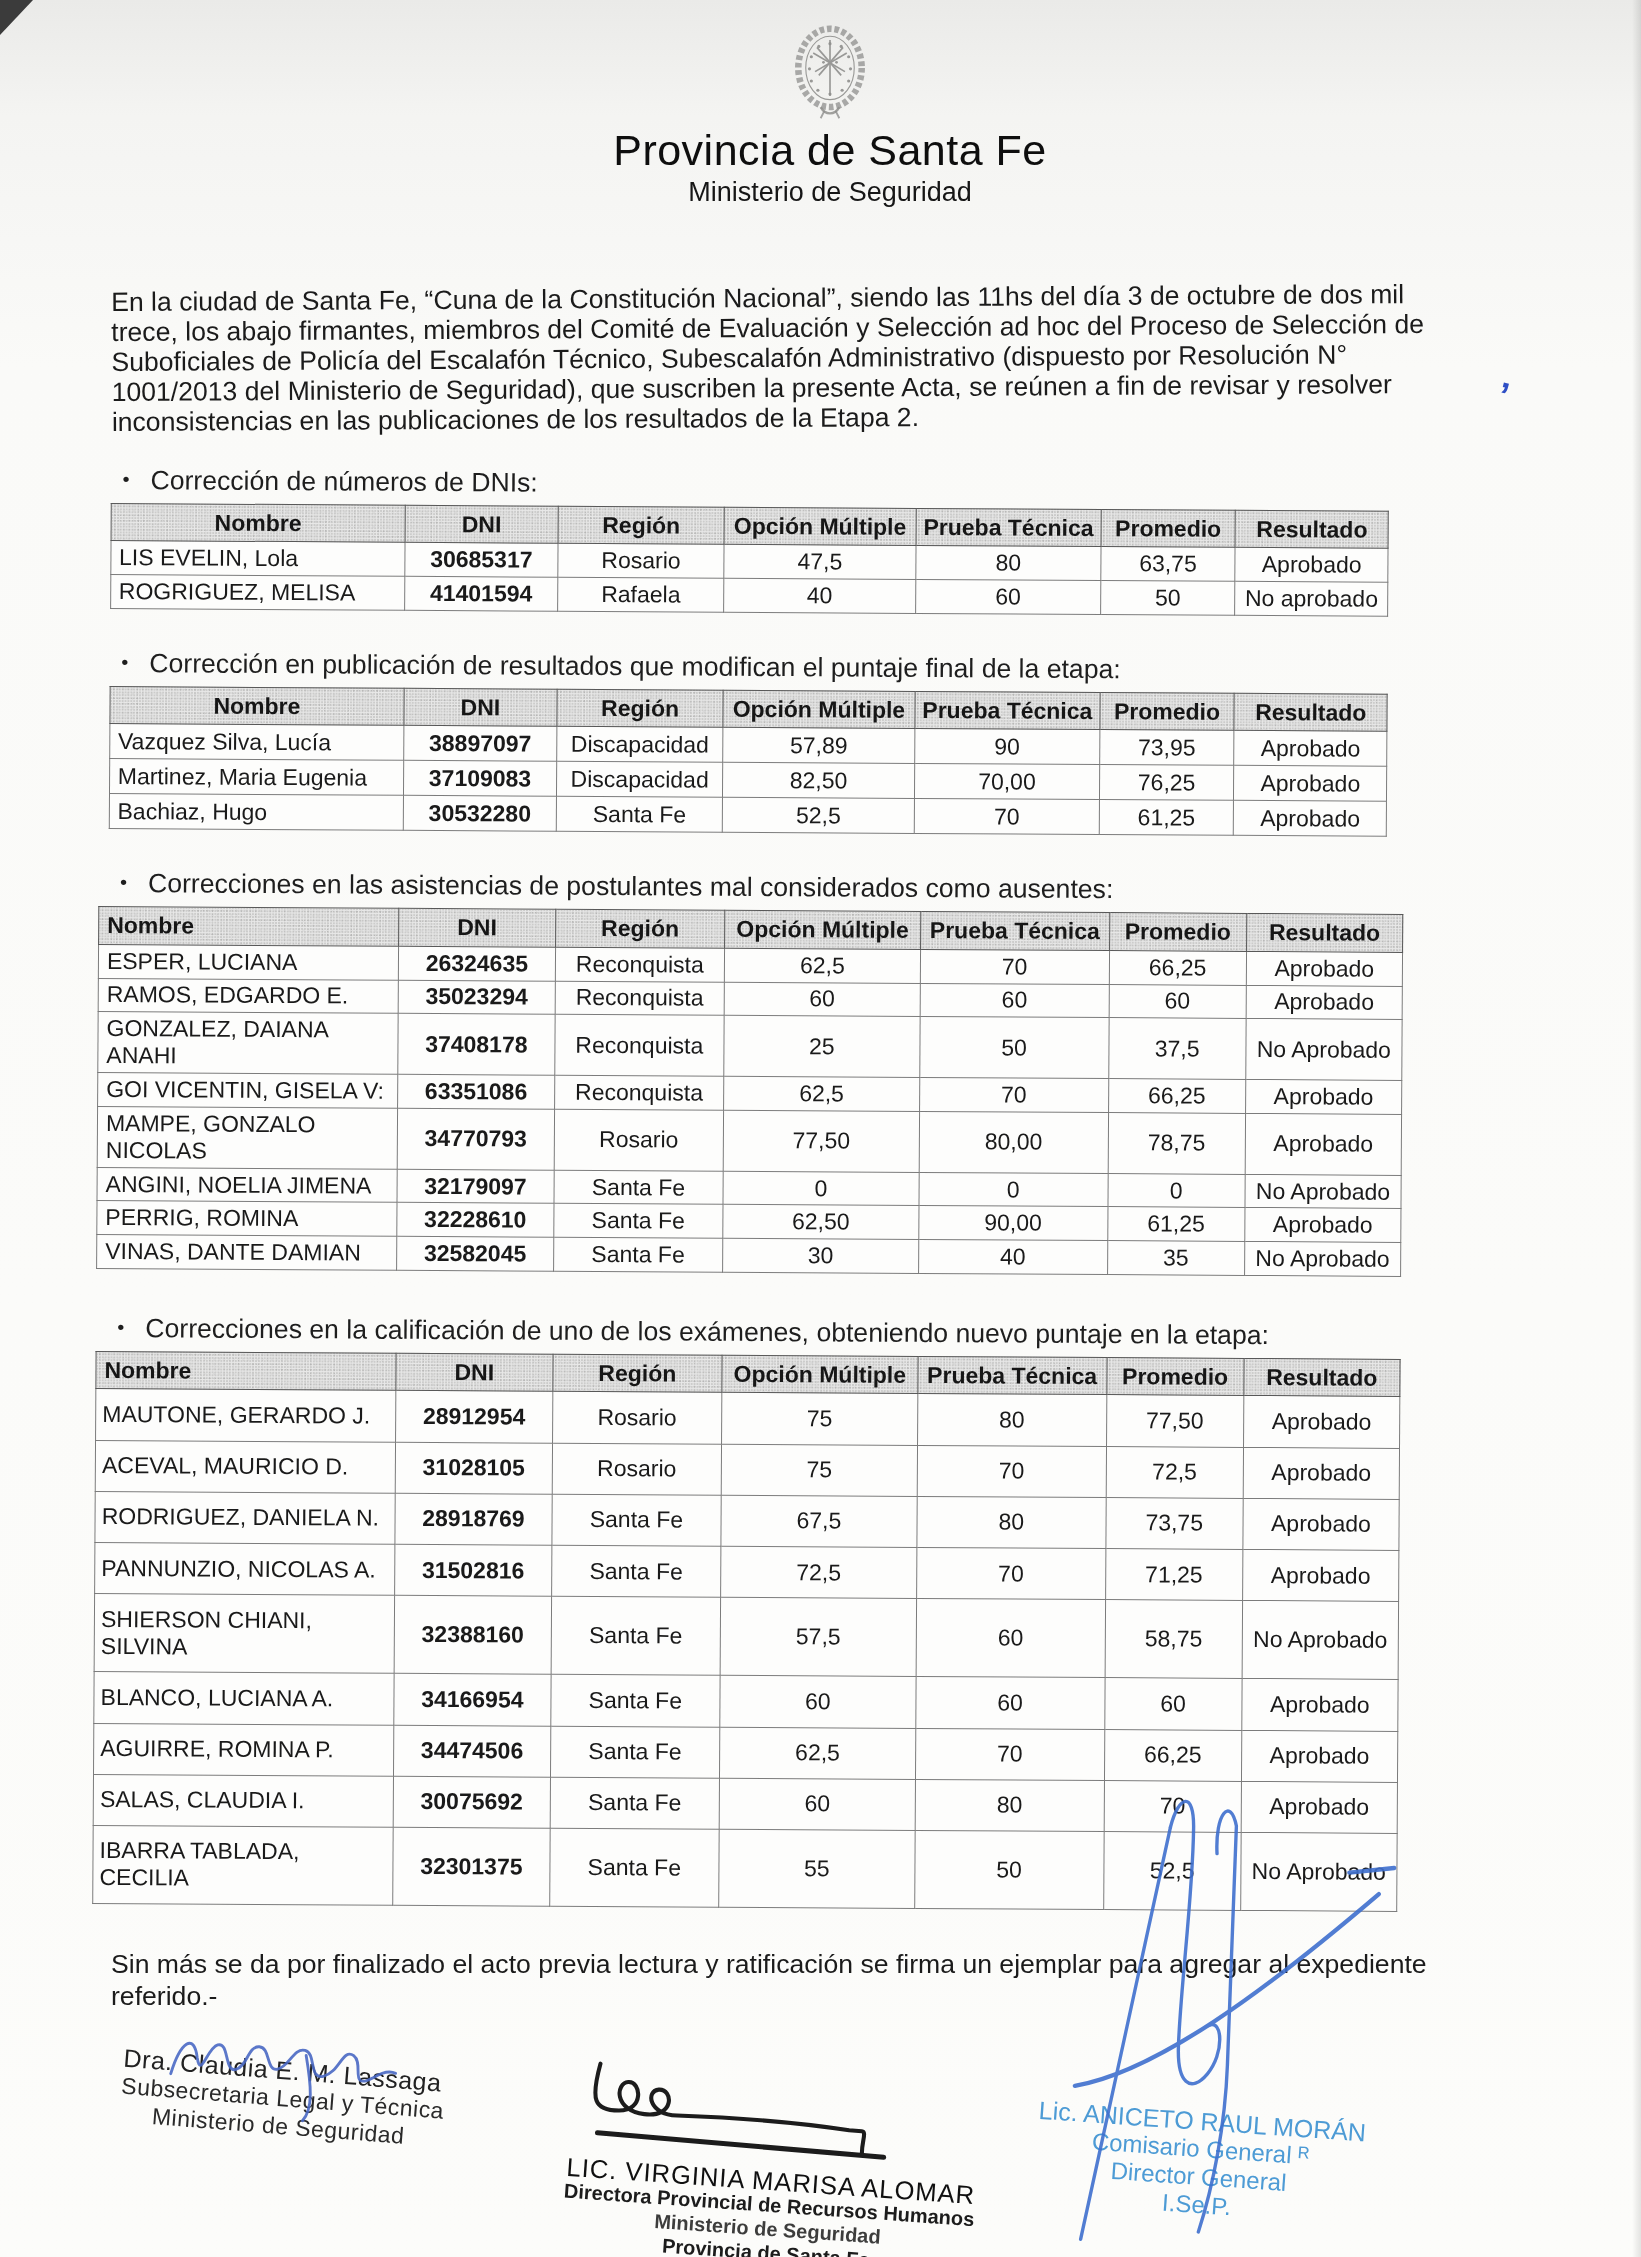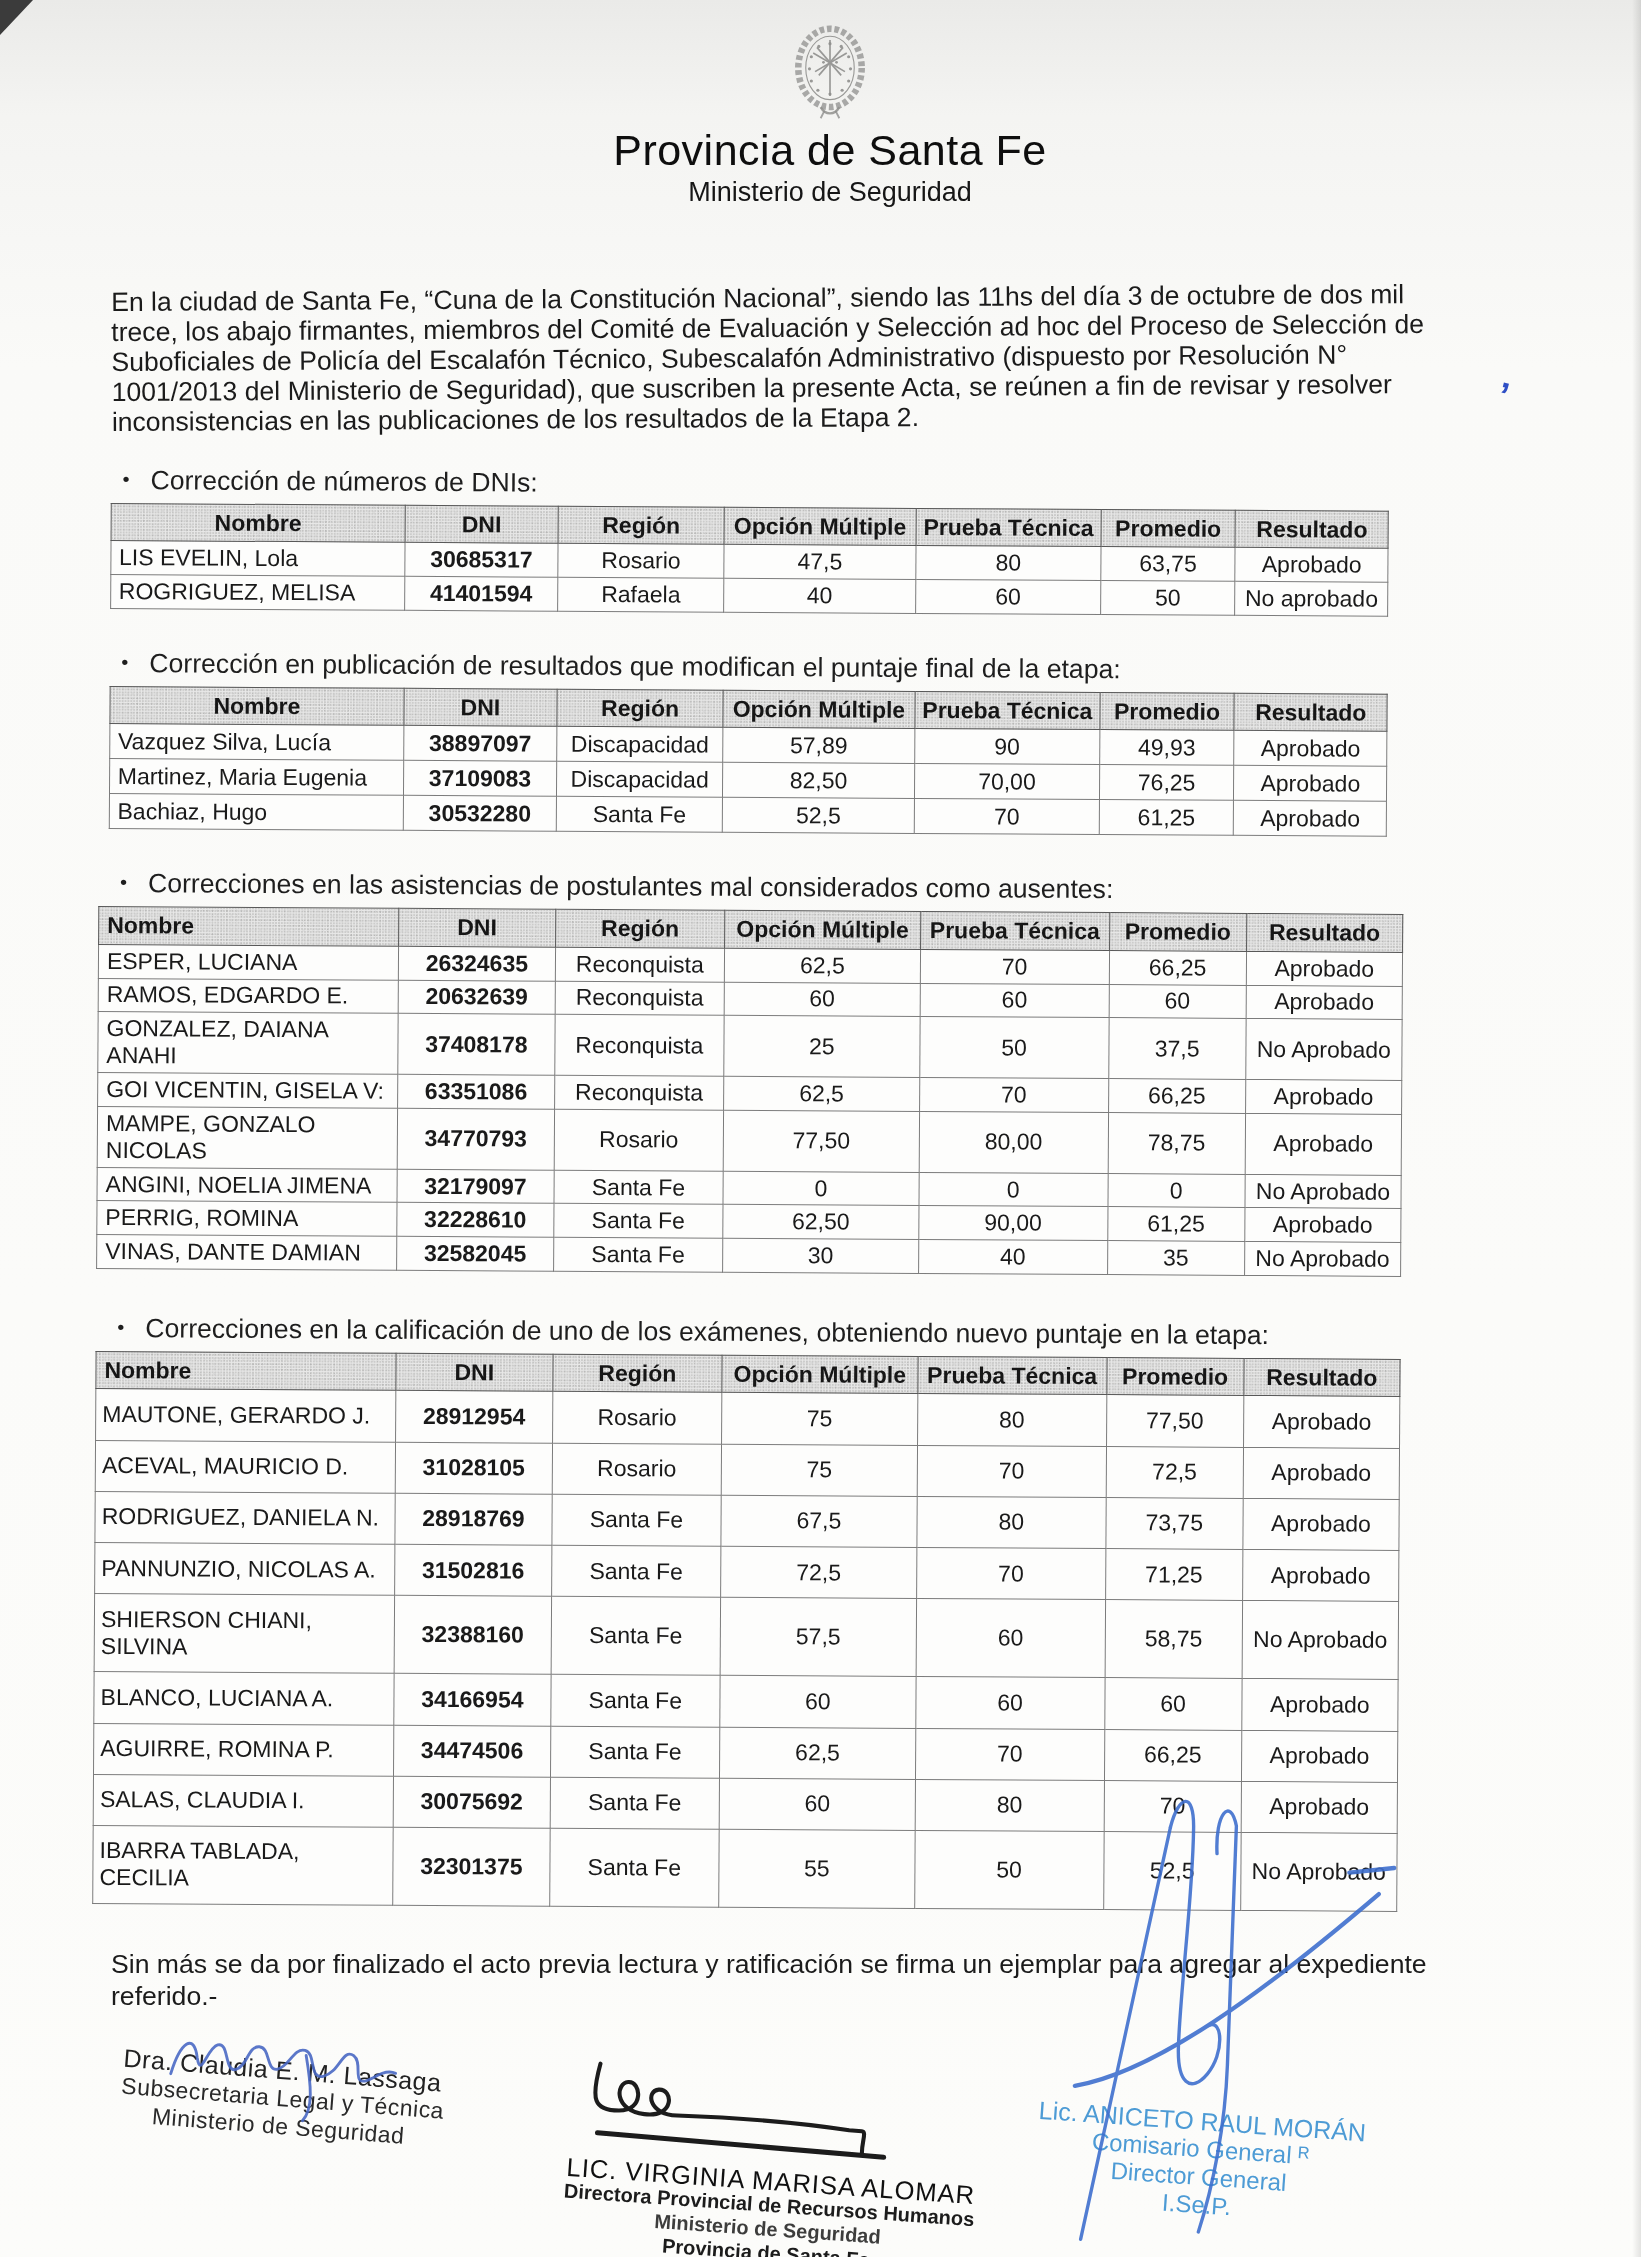--- a/index.html
+++ b/index.html
@@ -209,21 +209,21 @@
               <th>Resultado</th>
             </tr>
           </thead>
           <tbody>
             <tr>
               <td>Vazquez Silva, Lucía</td>
               <td>38897097</td>
               <td>Discapacidad</td>
               <td>57,89</td>
               <td>90</td>
-              <td>49,93</td>
+              <td>73,95</td>
               <td>Aprobado</td>
             </tr>
             <tr>
               <td>Martinez, Maria Eugenia</td>
               <td>37109083</td>
               <td>Discapacidad</td>
               <td>82,50</td>
               <td>70,00</td>
               <td>76,25</td>
               <td>Aprobado</td>
@@ -268,21 +268,21 @@
               <td>ESPER, LUCIANA</td>
               <td>26324635</td>
               <td>Reconquista</td>
               <td>62,5</td>
               <td>70</td>
               <td>66,25</td>
               <td>Aprobado</td>
             </tr>
             <tr>
               <td>RAMOS, EDGARDO E.</td>
-              <td>20632639</td>
+              <td>35023294</td>
               <td>Reconquista</td>
               <td>60</td>
               <td>60</td>
               <td>60</td>
               <td>Aprobado</td>
             </tr>
             <tr>
               <td>GONZALEZ, DAIANA ANAHI</td>
               <td>37408178</td>
               <td>Reconquista</td>

